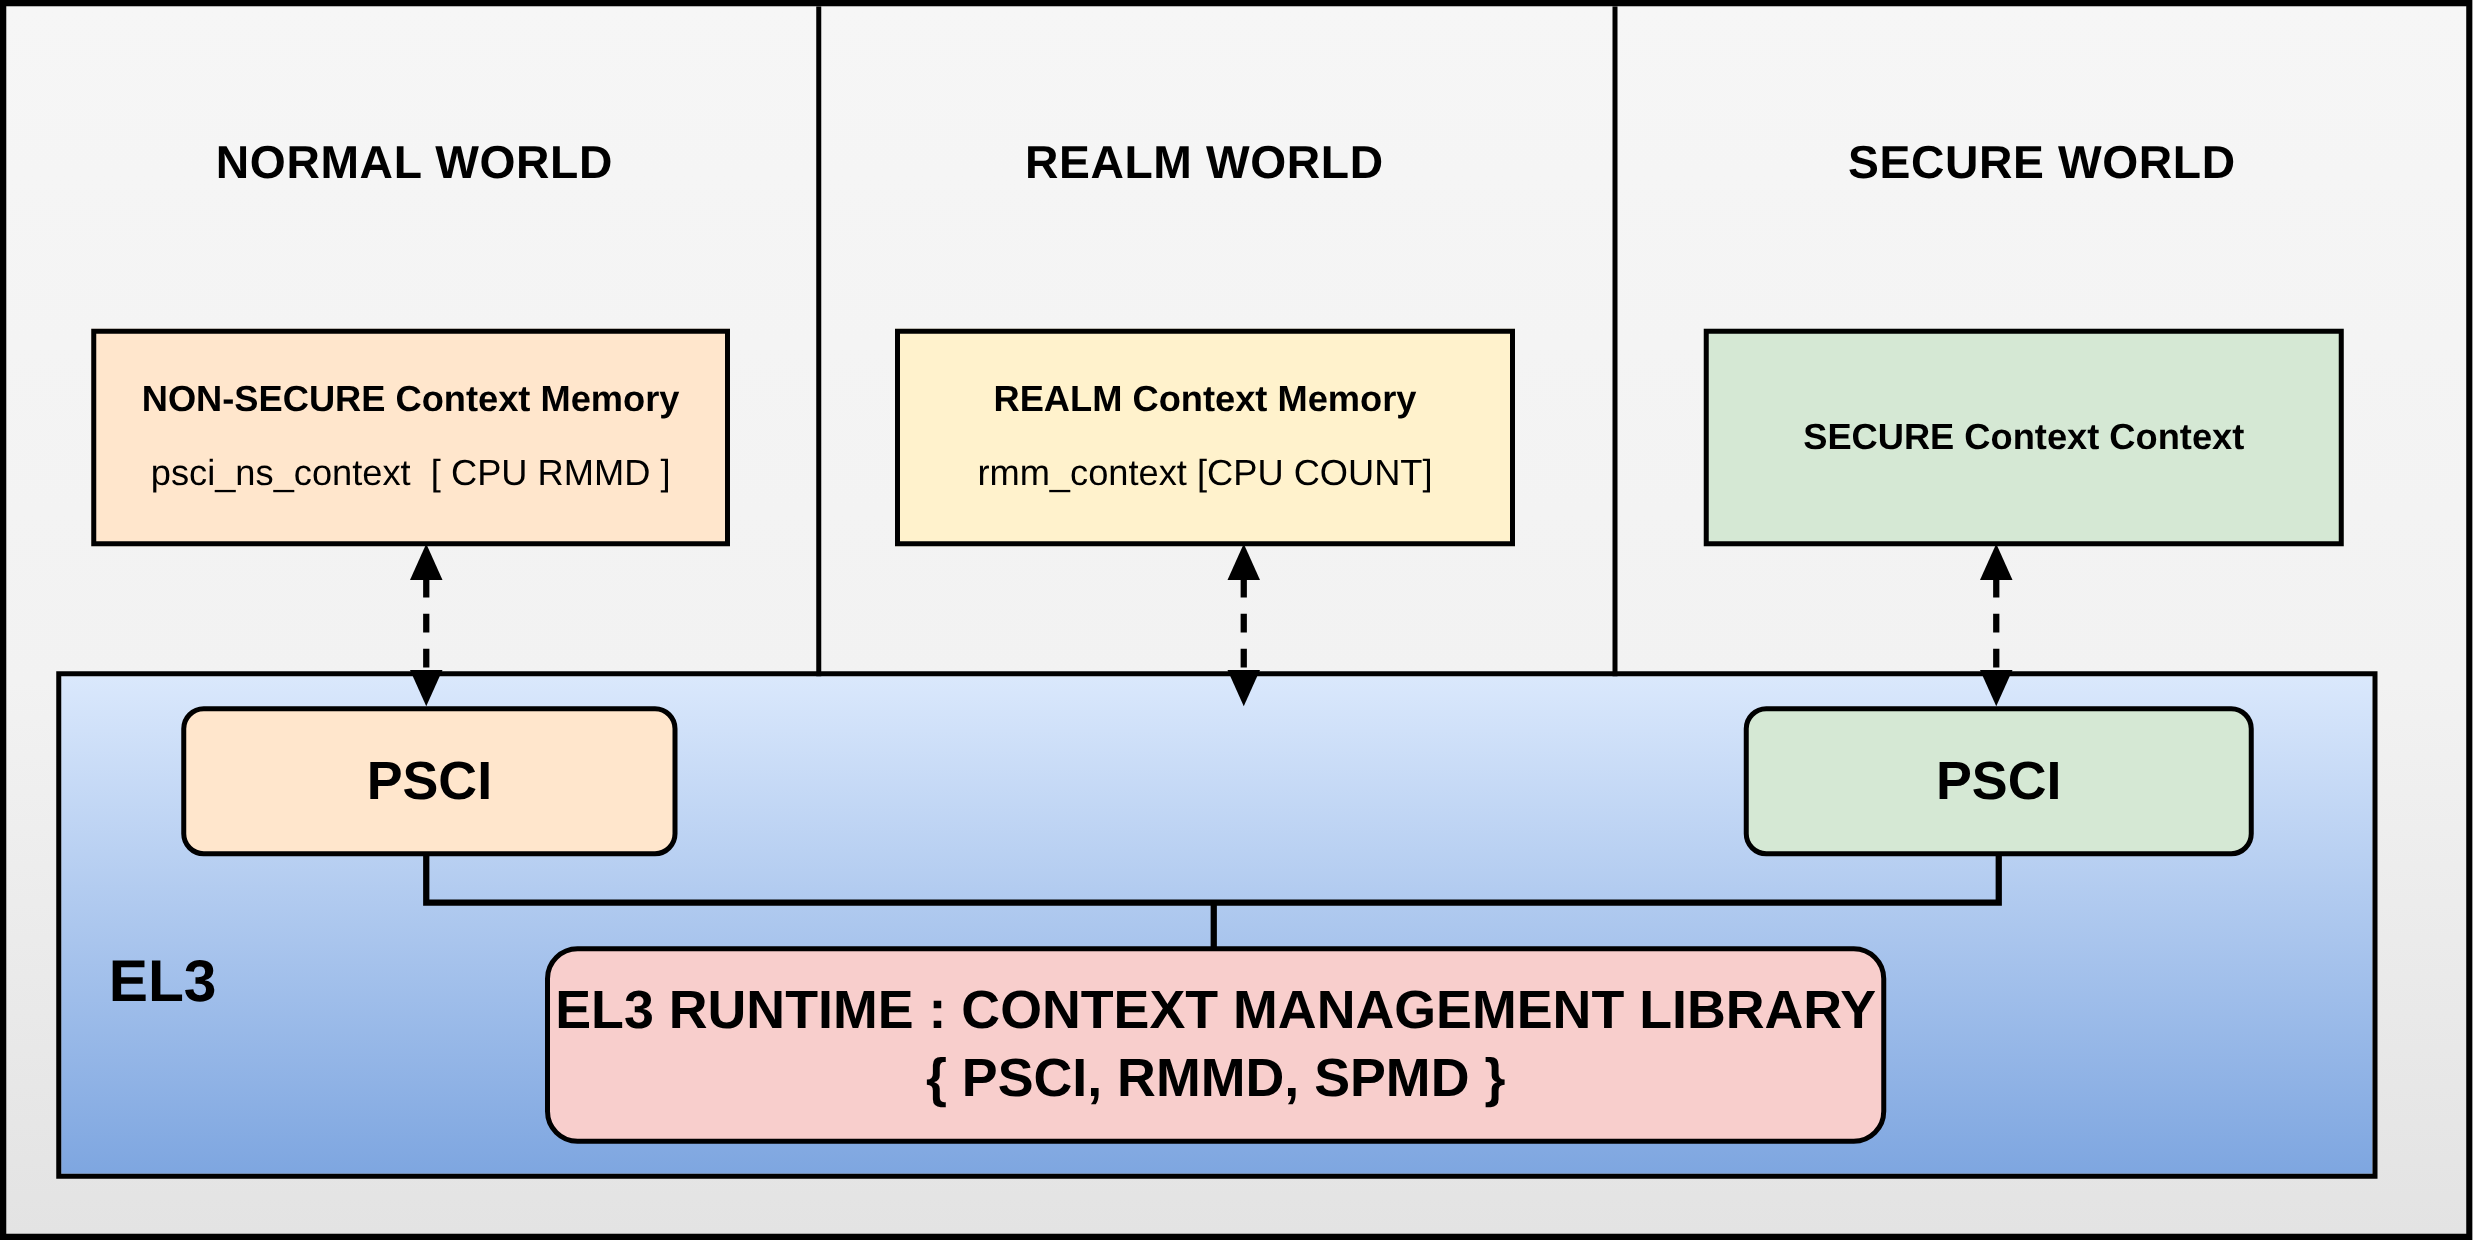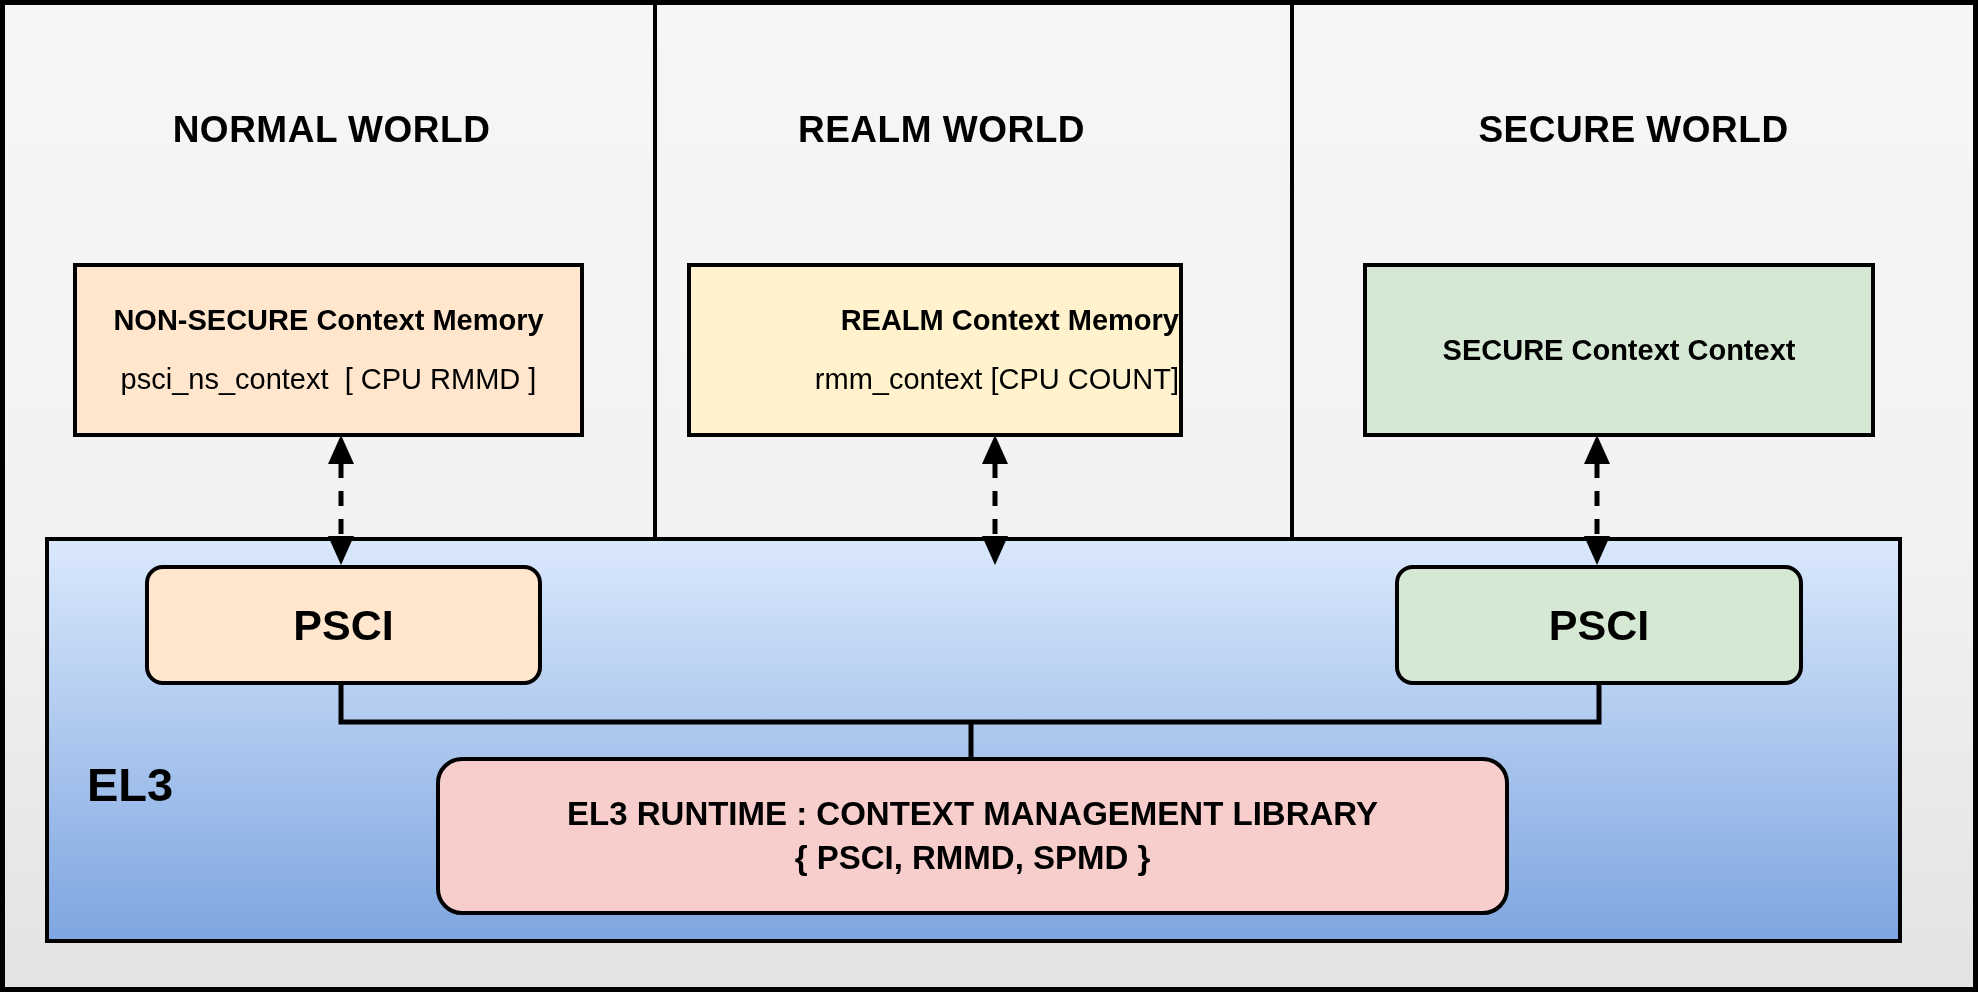--- a/index.html
+++ b/index.html
@@ -18,31 +18,31 @@
   .divider{position:absolute; top:0; width:4px; height:537px; background:var(--line);}
   .divider.d1{left:648px;}
   .divider.d2{left:1285px;}
 
   .world-title{
     position:absolute; top:100px; height:50px; line-height:50px;
     font-size:37px; font-weight:bold; text-align:center; letter-spacing:.5px;
     white-space:nowrap;
   }
   .world-title.w1{left:5px;   width:643px;}
-  .world-title.w2{left:652px; width:569px;}
+  .world-title.w2{left:652px; width:569px;padding-left:22px;}
   .world-title.w3{left:1289px;width:679px;}
 
   .mem-box{
     position:absolute; top:258px; height:166px;
     border:4px solid var(--line);
     display:flex; flex-direction:column; justify-content:center; align-items:center;
     gap:26px; text-align:center;
   }
   .mem-box.m1{left:68px;  width:503px; background:var(--peach);}
-  .mem-box.m2{left:682px; width:488px; background:var(--yellow);align-items:flex-end;}
+  .mem-box.m2{left:711px; width:488px; background:var(--yellow);}
   .mem-box.m3{left:1358px;width:504px; background:var(--green);}
   .mem-title{font-size:29px; font-weight:bold; white-space:pre;}
   .mem-code{font-size:29px; white-space:pre;}
 
   .el3-box{
     position:absolute; left:40px; top:532px; width:1849px; height:398px;
     border:4px solid var(--line);
     background:linear-gradient(180deg,var(--blue-top) 0%,var(--blue-bottom) 100%);
   }
   .el3-label{
@@ -58,21 +58,21 @@
   .svc-box.psci{left:140px; width:389px; background:var(--peach);}
   .svc-box.rmmd{left:794px; width:386px; background:var(--yellow);}
   .svc-box.spmd{left:1390px;width:400px; background:var(--green);}
 
   .runtime-box{
     position:absolute; left:431px; top:752px; width:1065px; height:150px;
     border:4px solid var(--line); border-radius:26px; background:var(--pink);
     display:flex; flex-direction:column; justify-content:center; align-items:center;
     gap:6px; text-align:center;
   }
-  .rt-line{font-size:33px; font-weight:bold; white-space:pre;}
+  .rt-line{font-size:43px; font-weight:bold; white-space:pre;}
 
   svg.overlay{position:absolute; left:0; top:0; width:1968px; height:982px; pointer-events:none;}
 </style>
 </head>
 <body>
 
 <div class="canvas">
 
   <div class="divider d1"></div>
   <div class="divider d2"></div>

